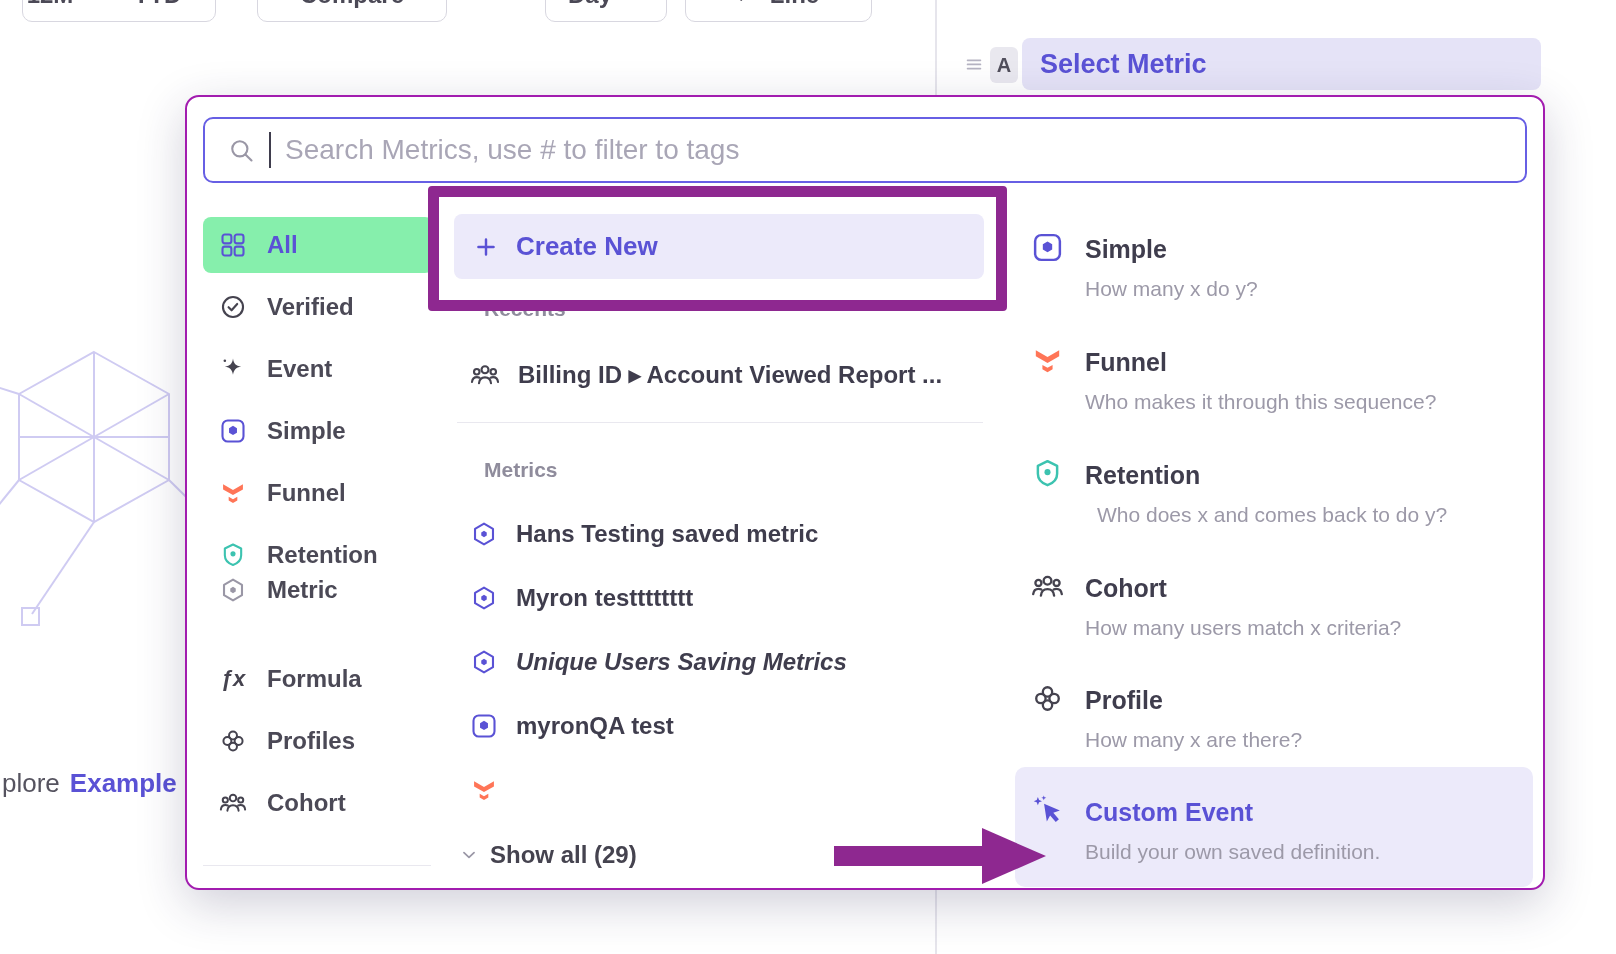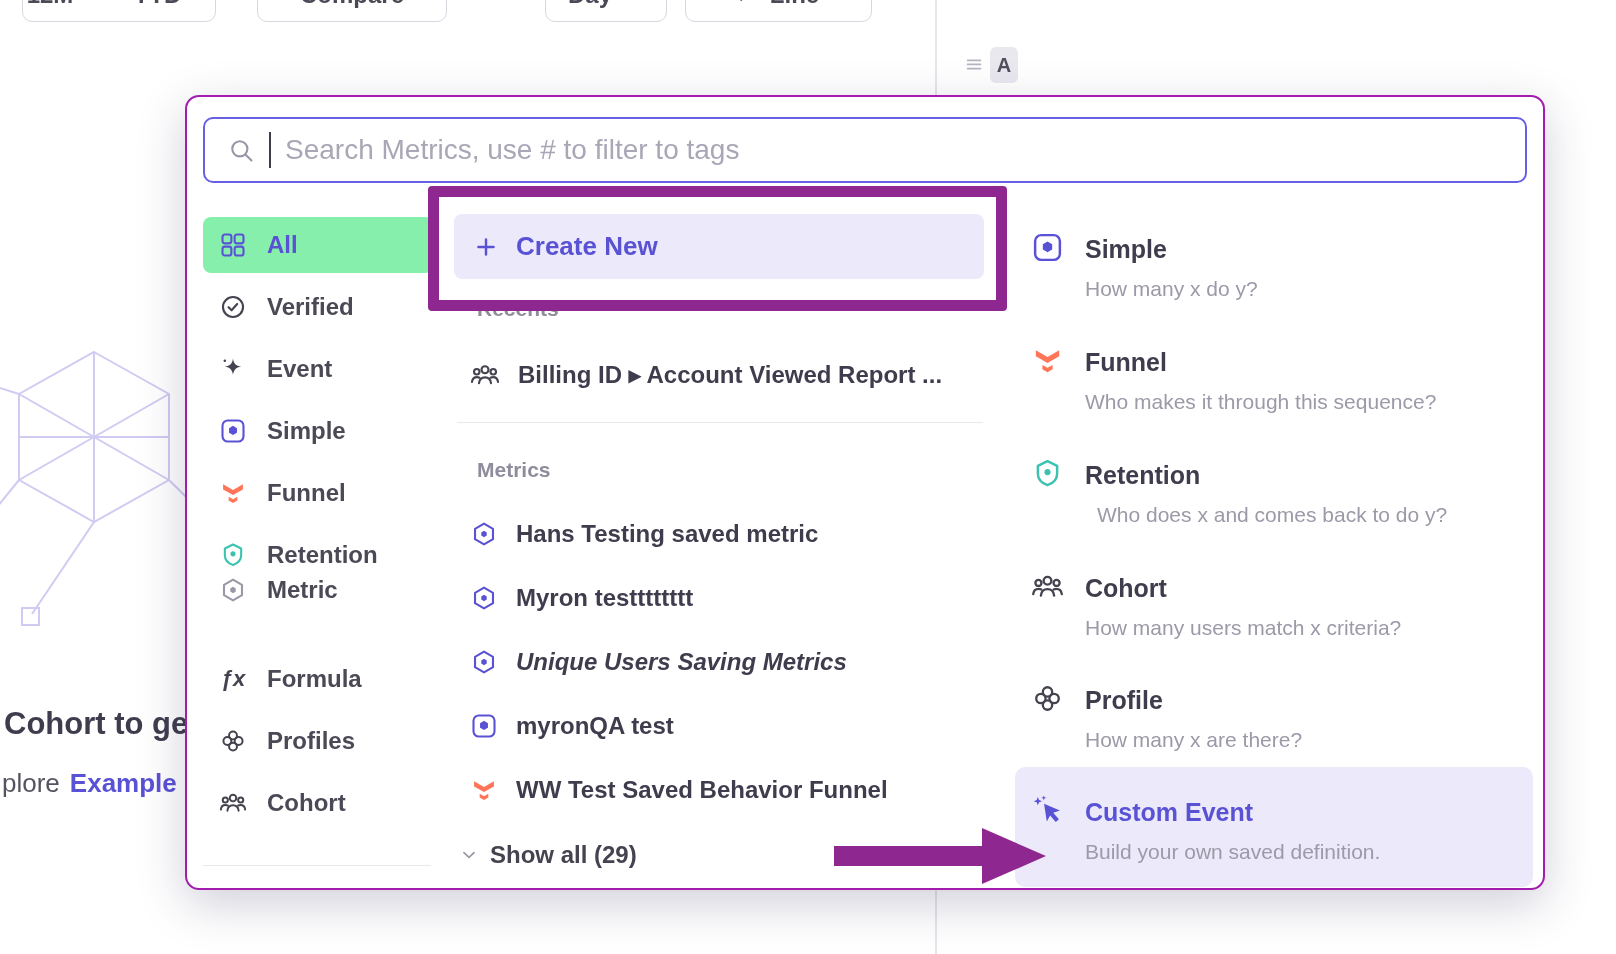--- a/index.html
+++ b/index.html
@@ -51,21 +51,21 @@
             padding-left:16px;border-radius:8px;box-sizing:border-box;}
   .side-row.active{background:#86efac;}
   .side-label{font-size:24px;font-weight:600;color:#4b4956;white-space:nowrap;}
   .side-row.active .side-label{color:#5a52d5;}
   .side-div{left:16px;top:768px;width:228px;height:1px;background:#e9e8ef;}
 
   .create-new{left:267px;top:117px;width:530px;height:65px;background:#eceafa;border-radius:8px;
               display:flex;align-items:center;gap:16px;padding-left:18px;box-sizing:border-box;}
   .create-label{font-size:26px;font-weight:600;color:#5a52d5;}
 
-  .mini-head{left:290px;font-size:21px;font-weight:600;color:#8f8c9c;}
+  .mini-head{left:297px;font-size:21px;font-weight:600;color:#8f8c9c;}
   .h-div{left:270px;width:526px;height:1px;background:#e9e8ef;}
 
   .mid-item{left:267px;width:530px;height:56px;display:flex;align-items:center;gap:18px;
             padding-left:16px;box-sizing:border-box;white-space:nowrap;overflow:hidden;}
   .mid-label{font-size:24px;font-weight:700;color:#3f3d4d;}
 
   .show-all{left:271px;top:736px;height:44px;display:flex;align-items:center;gap:10px;}
   .show-all-label{font-size:24px;font-weight:600;color:#45434f;}
 
   .type-entry{left:830px;width:516px;height:96px;}
@@ -193,39 +193,41 @@
 
   <div class="abs v-divider"></div>
 
   <span class="abs icn sm c-lgray" style="left:963px;top:53px;">
       <svg viewBox="0 0 24 24">
         <use href="#sym-lines"></use>
       </svg>
     </span>
   <div class="abs series-badge">
     <span>A</span>
+  </div>
+  <div class="abs select-pill">
+    <span>Select Metric</span>
   </div>
 
   <svg class="abs illus" width="300" height="330" viewBox="0 0 300 330">
     <g stroke="#cfcbf2" stroke-width="2" fill="none">
       <polygon points="130,30 205,72 205,158 130,200 55,158 55,72"></polygon>
       <line x1="130" y1="30" x2="130" y2="200"></line>
       <line x1="55" y1="72" x2="205" y2="158"></line>
       <line x1="205" y1="72" x2="55" y2="158"></line>
       <line x1="55" y1="115" x2="205" y2="115"></line>
       <line x1="55" y1="158" x2="-10" y2="238"></line>
       <line x1="130" y1="200" x2="68" y2="292"></line>
       <rect x="58" y="286" width="17" height="17"></rect>
       <line x1="205" y1="158" x2="280" y2="232"></line>
       <line x1="55" y1="72" x2="-15" y2="50"></line>
       <rect x="-8" y="230" width="14" height="14"></rect>
     </g>
   </svg>
 
-  <div class="abs bg-cohort">Cohort to ge</div>
   <div class="abs bg-explore">
     <span>plore</span><span class="link">Example</span>
   </div>
 
   <div class="abs modal">
 
     <div class="abs search-box">
       <span class="icn c-gray">
           <svg viewBox="0 0 24 24">
             <use href="#sym-search"></use>
@@ -373,21 +375,20 @@
           </svg>
         </span>
       <span class="mid-label">myronQA test</span>
     </div>
     <div class="abs mid-item" style="top:665px;">
       <span class="icn c-coral">
           <svg viewBox="0 0 24 24">
             <use href="#sym-funnel"></use>
           </svg>
         </span>
-      <span class="mid-label">WW Test Saved Behavior Funnel</span>
     </div>
 
     <div class="abs show-all">
       <span class="icn sm c-gray">
           <svg viewBox="0 0 24 24">
             <use href="#sym-chevron"></use>
           </svg>
         </span>
       <span class="show-all-label">Show all (29)</span>
     </div>

